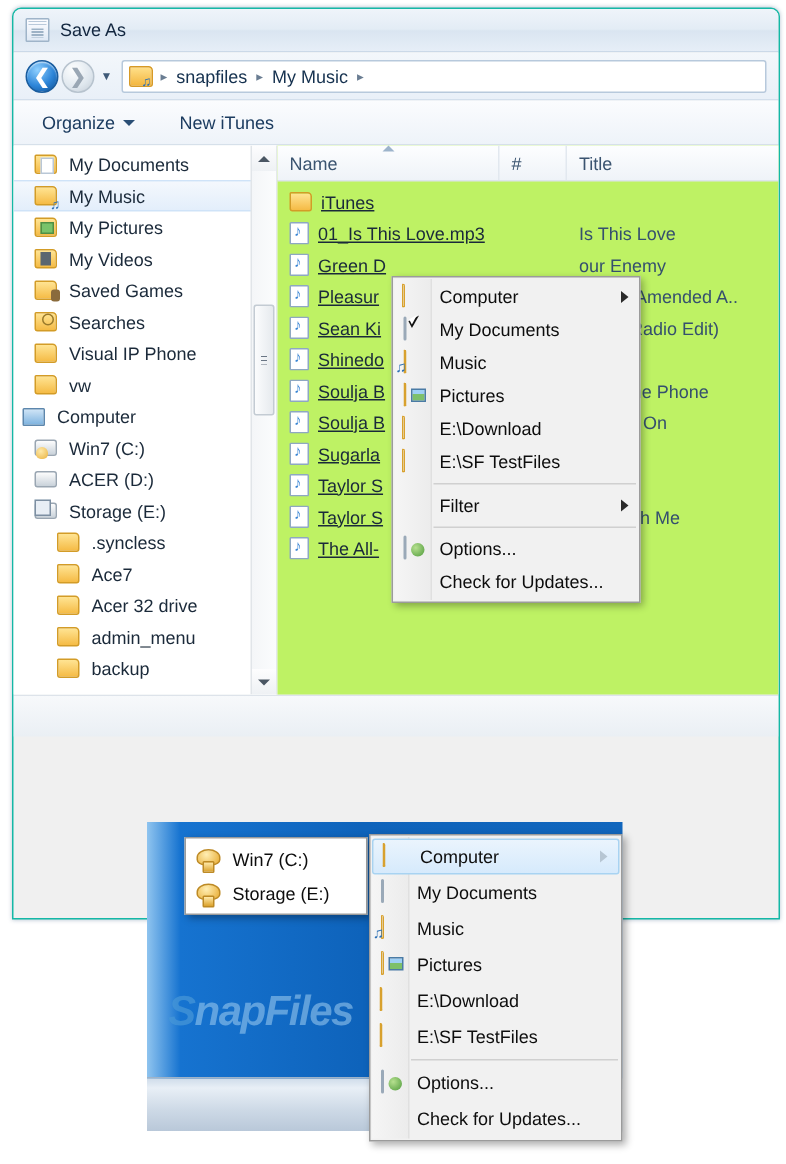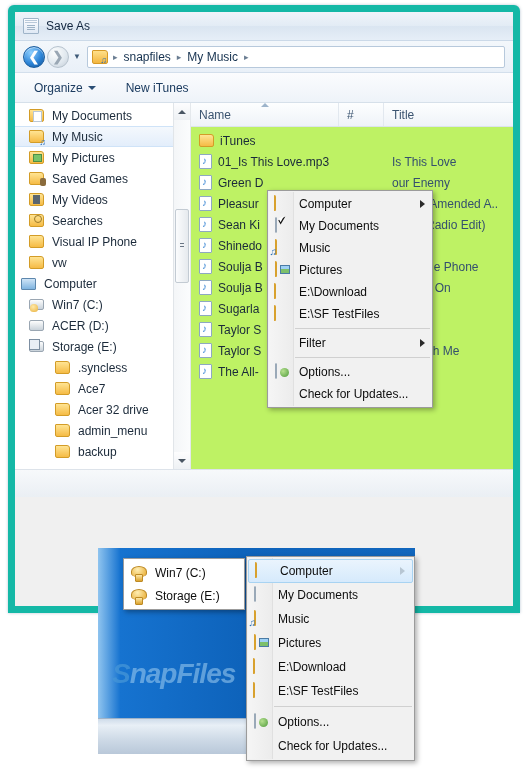--- a/index.html
+++ b/index.html
@@ -9,21 +9,21 @@
     font-family: "Liberation Sans", sans-serif;
     overflow: hidden;
   }
   .stage { position: relative; width: 524px; height: 776px; background: #fff; }
 
   
   .saveas {
     position: absolute; left: 8px; top: 5px;
     width: 512px; height: 608px;
     background: #f0f0f0;
-    border: 7px solid #14b8a6;
+    border: 1px solid #14b8a6;
     border-radius: 6px 6px 0 0;
     box-shadow: 0 0 3px rgba(90,120,150,.45);
     overflow: hidden;
   }
   .titlebar {
     height: 29px;
     background: linear-gradient(to bottom,#eff4fa 0%, #e3ecf5 48%, #dae5f1 52%, #e6eef7 100%);
     border-bottom: 1px solid #cbd9e8;
     display: flex; align-items: center; padding-left: 8px;
     border-radius: 5px 5px 0 0;
@@ -133,21 +133,21 @@
   .hdd.win:after {
     content:''; position:absolute; left:1px; bottom:0px; width:8px; height:8px;
     background: radial-gradient(circle at 40% 35%,#ffe9a8,#e9b23f);
     border-radius: 50% 50% 40% 40%;
   }
   .hdd.stor:after {
     content:''; position:absolute; left:0px; top:0px; width:9px; height:9px;
     background:#e8eef5; border:1px solid #7d8fa2;
   }
   .indent1 { padding-left: 14px; }
-  .indent2 { padding-left: 40px; }
+  .indent2 { padding-left: 29px; }
   .indent0 { padding-left: 6px; }
 
   .vscroll {
     position: absolute; right: 0; top: 0; width: 17px; height: 100%;
     background: linear-gradient(to right,#f4f6f8,#fbfcfd);
     border-left: 1px solid #e1e5e9;
   }
   .vbtn {
     height: 17px; display:flex; align-items:center; justify-content:center;
     background: linear-gradient(to bottom,#fdfdfe,#eef1f4);
@@ -175,21 +175,21 @@
          border-right: 1px solid #e2e8ef; position: relative; }
   .col.c-name { width: 148px; }
   .col.c-num { width: 45px; }
   .col.c-title { flex: 1; border-right: none; }
   .sortmark {
     position: absolute; left: 50%; top: 0; margin-left: -4px;
     width:0;height:0;border-left:4px solid transparent;border-right:4px solid transparent;border-bottom:4px solid #9db4cb;
   }
   .rows { padding-top: 3px; }
   .frow { height: 21px; display: flex; align-items: center; font-size: 12px; color: #1a2a3a; }
-  .fname { width: 148px; display: flex; align-items: center; padding-left: 8px; overflow: hidden; white-space: nowrap; }
+  .fname { width: 148px; display: flex; align-items: center; padding-left: 8px; overflow: hidden; white-space: nowrap; text-decoration: underline; }
   .fnum { width: 45px; padding-left: 8px; color:#35506e; }
   .ftitle { flex: 1; padding-left: 8px; overflow: hidden; white-space: nowrap; color:#35506e; }
   .mp3ico {
     width: 13px; height: 15px; margin-right: 6px; flex: none; position: relative;
     background: #fff; border: 1px solid #8ea8c2; border-radius: 1px;
   }
   .mp3ico:after { content:'\266A'; position:absolute; left:2px; top:0px; font-size:10px; color:#3a86d4; }
   .itunesico {
     width: 15px; height: 13px; margin-right: 6px; flex: none;
     background: linear-gradient(to bottom,#ffe493,#f5bb45);
@@ -365,29 +365,29 @@
               <span class="tlabel">My Music</span>
             </div>
             <div class="trow indent1">
               <span class="ico">
                 <i class="fold pic" style="display: block;"></i>
               </span>
               <span class="tlabel">My Pictures</span>
             </div>
             <div class="trow indent1">
               <span class="ico">
+                <i class="fold vid" style="display: block;"></i>
+              </span>
+              <span class="tlabel">My Videos</span>
+            </div>
+            <div class="trow indent1">
+              <span class="ico">
                 <i class="fold game" style="display: block;"></i>
               </span>
               <span class="tlabel">Saved Games</span>
-            </div>
-            <div class="trow indent1">
-              <span class="ico">
-                <i class="fold vid" style="display: block;"></i>
-              </span>
-              <span class="tlabel">My Videos</span>
             </div>
             <div class="trow indent1">
               <span class="ico">
                 <i class="fold search" style="display: block;"></i>
               </span>
               <span class="tlabel">Searches</span>
             </div>
             <div class="trow indent1">
               <span class="ico">
                 <i class="fold" style="display: block;"></i>

